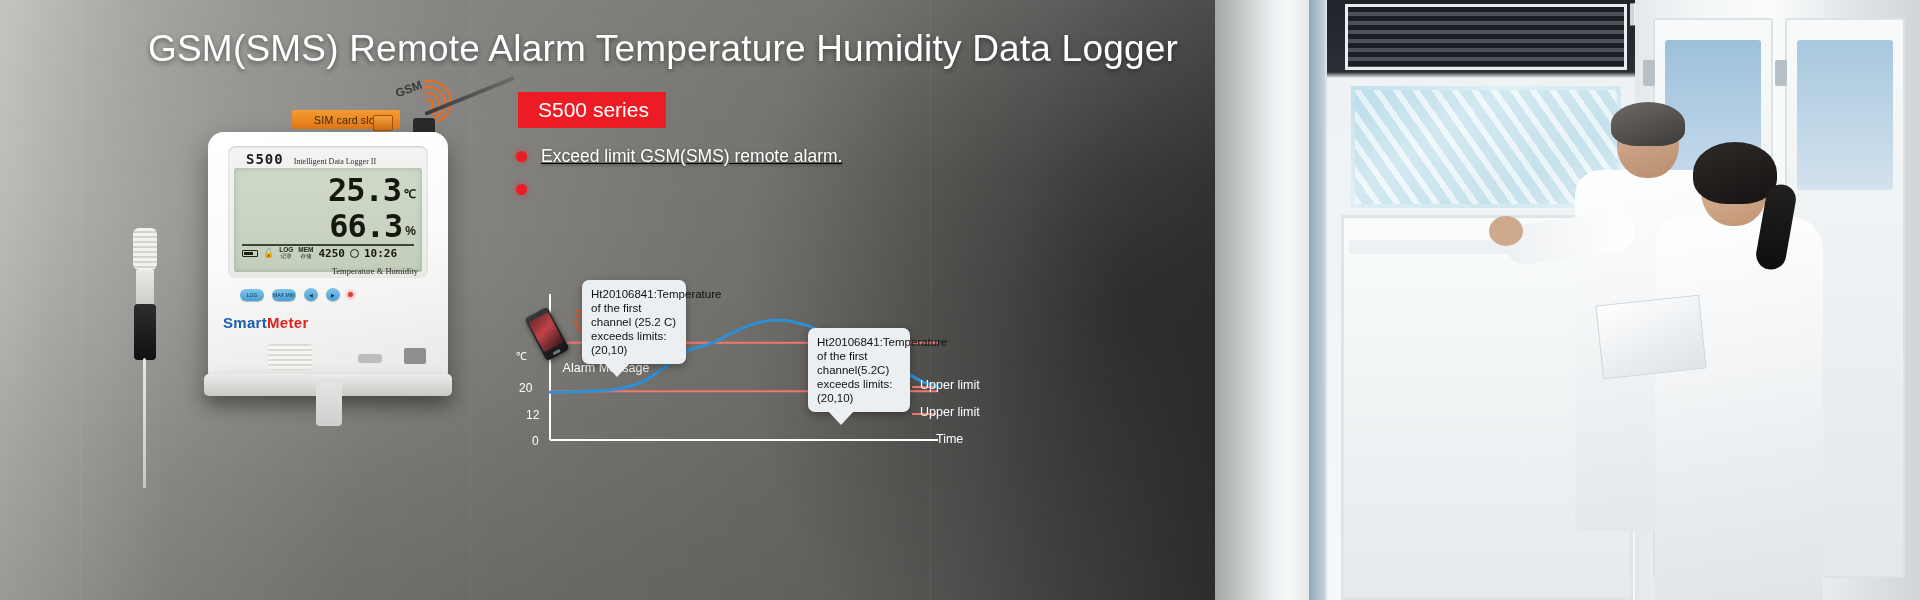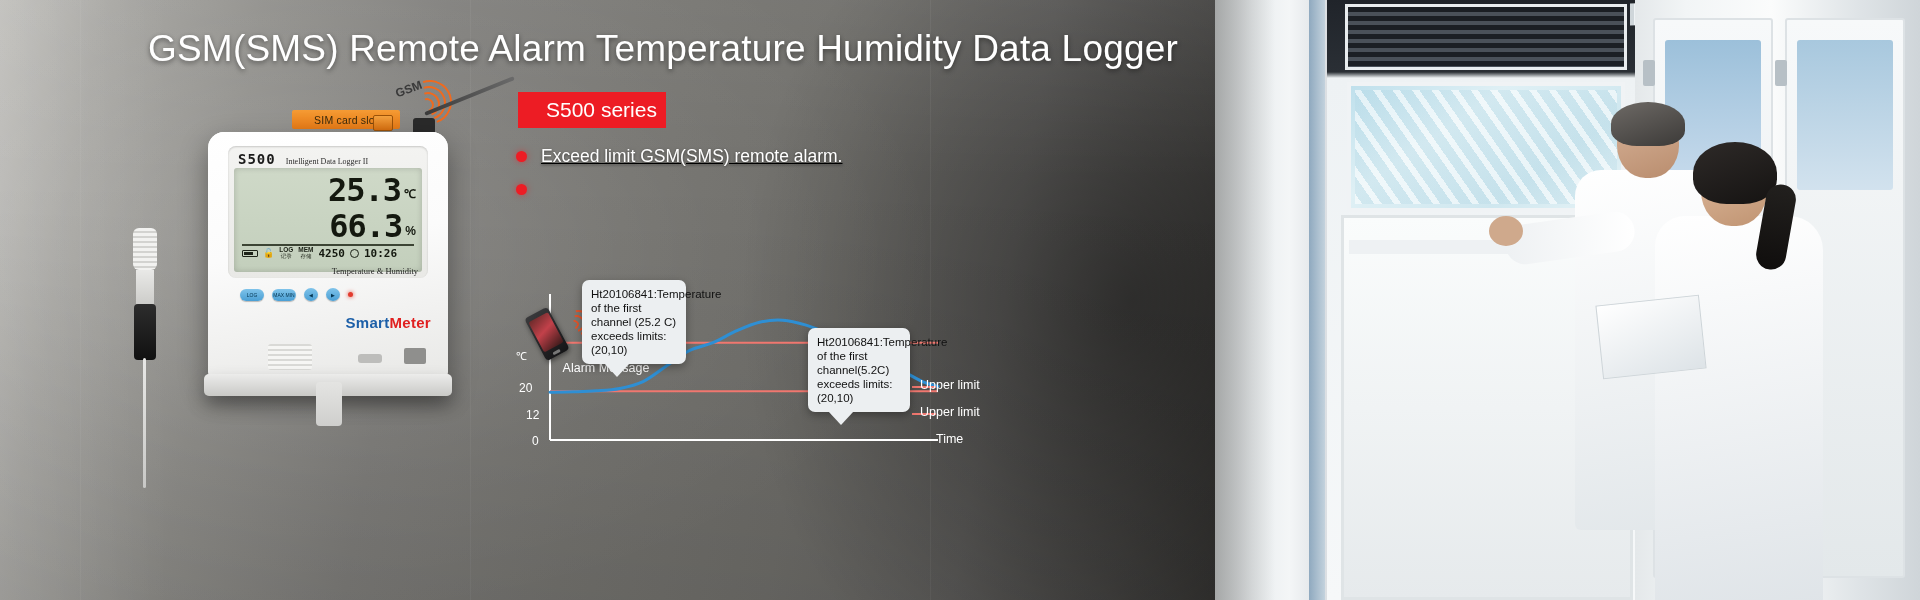--- a/index.html
+++ b/index.html
@@ -99,21 +99,21 @@
   
   .title{
     position:absolute; left:148px; top:28px;
     font-size:37px; color:#ffffff; letter-spacing:.2px; white-space:nowrap;
     text-shadow:0 2px 5px rgba(0,0,0,.45);
   }
 
   
   .badge{
     position:absolute; left:518px; top:92px; width:148px; height:36px;
-    background:#ed1c24; display:flex; align-items:center; padding-left:28px;
+    background:#ed1c24; display:flex; align-items:center; padding-left:20px;
   }
   .badge span{ color:#fff; font-size:21px; }
 
   
   .bullets{ position:absolute; left:516px; top:140px; width:470px;text-decoration:underline; }
   .bullet{ display:flex; align-items:center; height:33px; margin-bottom:0; }
   .dot{ width:11px; height:11px; border-radius:50%; background:#ed1c24; flex:0 0 11px; margin-right:14px;
         box-shadow:0 0 6px rgba(237,28,36,.55); }
   .bullet span{ color:#fff; font-size:17.5px; text-shadow:0 1px 3px rgba(0,0,0,.5); }
 
@@ -146,21 +146,21 @@
     border-radius:16px 16px 10px 10px;
     box-shadow:0 12px 28px rgba(0,0,0,.38), inset 0 1px 0 #fff;
   }
   .lcd-frame{
     position:absolute; left:20px; top:14px; width:200px; height:132px;
     background:linear-gradient(180deg,#f3f3f1,#e9e9e6); border-radius:8px;
     box-shadow:inset 0 1px 2px rgba(0,0,0,.18);
     padding:4px 6px;
   }
   .lcd-top{ display:flex; align-items:baseline; gap:10px; padding:1px 4px 2px 4px; }
-  .lcd-model{ font-family:"DejaVu Sans Mono", monospace; font-size:14px; font-weight:bold; color:#1c1c1c; letter-spacing:1px;}
+  .lcd-model{ font-family:"DejaVu Sans Mono", monospace; font-size:14px; font-weight:bold; color:#1c1c1c; letter-spacing:1px;margin-left:8px;}
   .lcd-sub{ font-family:"Liberation Serif", serif; font-size:8px; color:#2b2b2b; white-space:nowrap;}
   .lcd{
     position:absolute; left:6px; top:22px; width:188px; height:104px;
     background:linear-gradient(180deg,#cfd9c8,#c3cfbc); border-radius:3px;
     box-shadow:inset 0 0 6px rgba(0,0,0,.18); padding:2px 6px;
   }
   .row-t, .row-h{ display:flex; align-items:flex-end; justify-content:flex-end; gap:3px; height:36px; }
   .big{ font-family:"DejaVu Sans Mono", monospace; font-size:32px; font-weight:bold; color:#14180f; line-height:32px; letter-spacing:-1px;}
   .unit{ font-size:12px; font-weight:bold; color:#14180f; padding-bottom:4px;}
   .lcd-bar{ height:1.5px; background:#3c4434; margin:2px 2px 1px 2px;}
@@ -172,21 +172,21 @@
   .kv b{ font-size:6.5px; } .kv i{ font-size:5.5px; font-style:normal;}
   .digits-sm{ font-family:"DejaVu Sans Mono", monospace; font-size:11px; font-weight:bold; color:#14180f;}
   .clockico{ width:9px; height:9px; border:1px solid #1d2318; border-radius:50%;}
   .lcd-cap{ position:absolute; left:0; right:0; bottom:2px; text-align:right; padding-right:10px;
     font-family:"Liberation Serif", serif; font-size:8.5px; color:#222;}
   .btns{ position:absolute; left:32px; top:156px; display:flex; gap:8px; align-items:center;}
   .btn{ width:24px; height:12px; border-radius:6px; background:linear-gradient(180deg,#7fc3ea,#4a9fd4);
     display:flex;align-items:center;justify-content:center; font-size:5px; color:#04344f; box-shadow:0 1px 1px rgba(0,0,0,.25);}
   .btn.rnd{ width:14px;height:13px;border-radius:50%; }
   .led{ width:5px;height:5px;border-radius:50%;background:#e23b2e; box-shadow:0 0 4px #e23b2e;}
-  .brand{ position:absolute; left:0; right:17px; top:182px; text-align:right; }
+  .brand{ position:absolute; left:0; right:8px; top:182px; text-align:left;padding-left:15px; }
   .brand span{ font-size:15px; font-weight:bold; letter-spacing:.3px;}
   .brand .s{ color:#1c5fa8; } .brand .m{ color:#e02020; }
   .vents{ position:absolute; left:60px; top:212px; width:44px; height:26px;
     background:repeating-linear-gradient(180deg, #d9d9d6 0 2px, #f6f6f4 2px 5px); border-radius:3px;}
   .port{ position:absolute; left:150px; top:222px; width:24px; height:9px; background:#bdbdbb; border-radius:3px;}
   .jack{ position:absolute; left:196px; top:216px; width:22px; height:16px; background:#8f8f8d; border-radius:2px;}
   .base{ position:absolute; left:84px; top:314px; width:248px; height:22px;
     background:linear-gradient(180deg,#ececeb,#c9c9c6); border-radius:5px; box-shadow:0 10px 18px rgba(0,0,0,.3);}
   .cable{ position:absolute; left:196px; top:322px; width:26px; height:44px;
     background:linear-gradient(180deg,#e4e4e2,#cfcfcd); border-radius:4px;}

